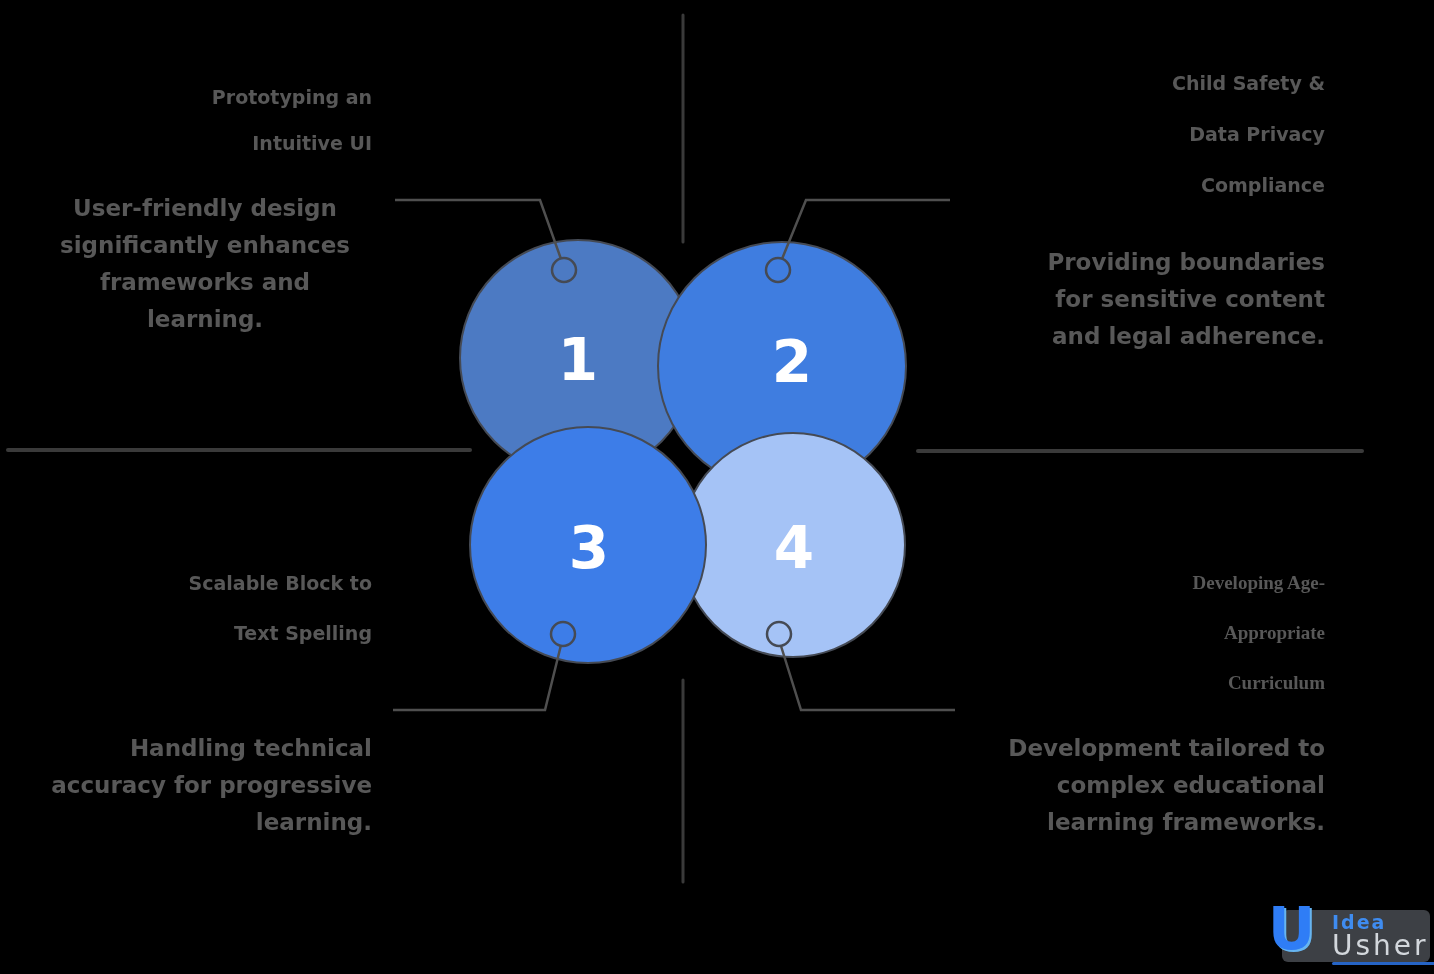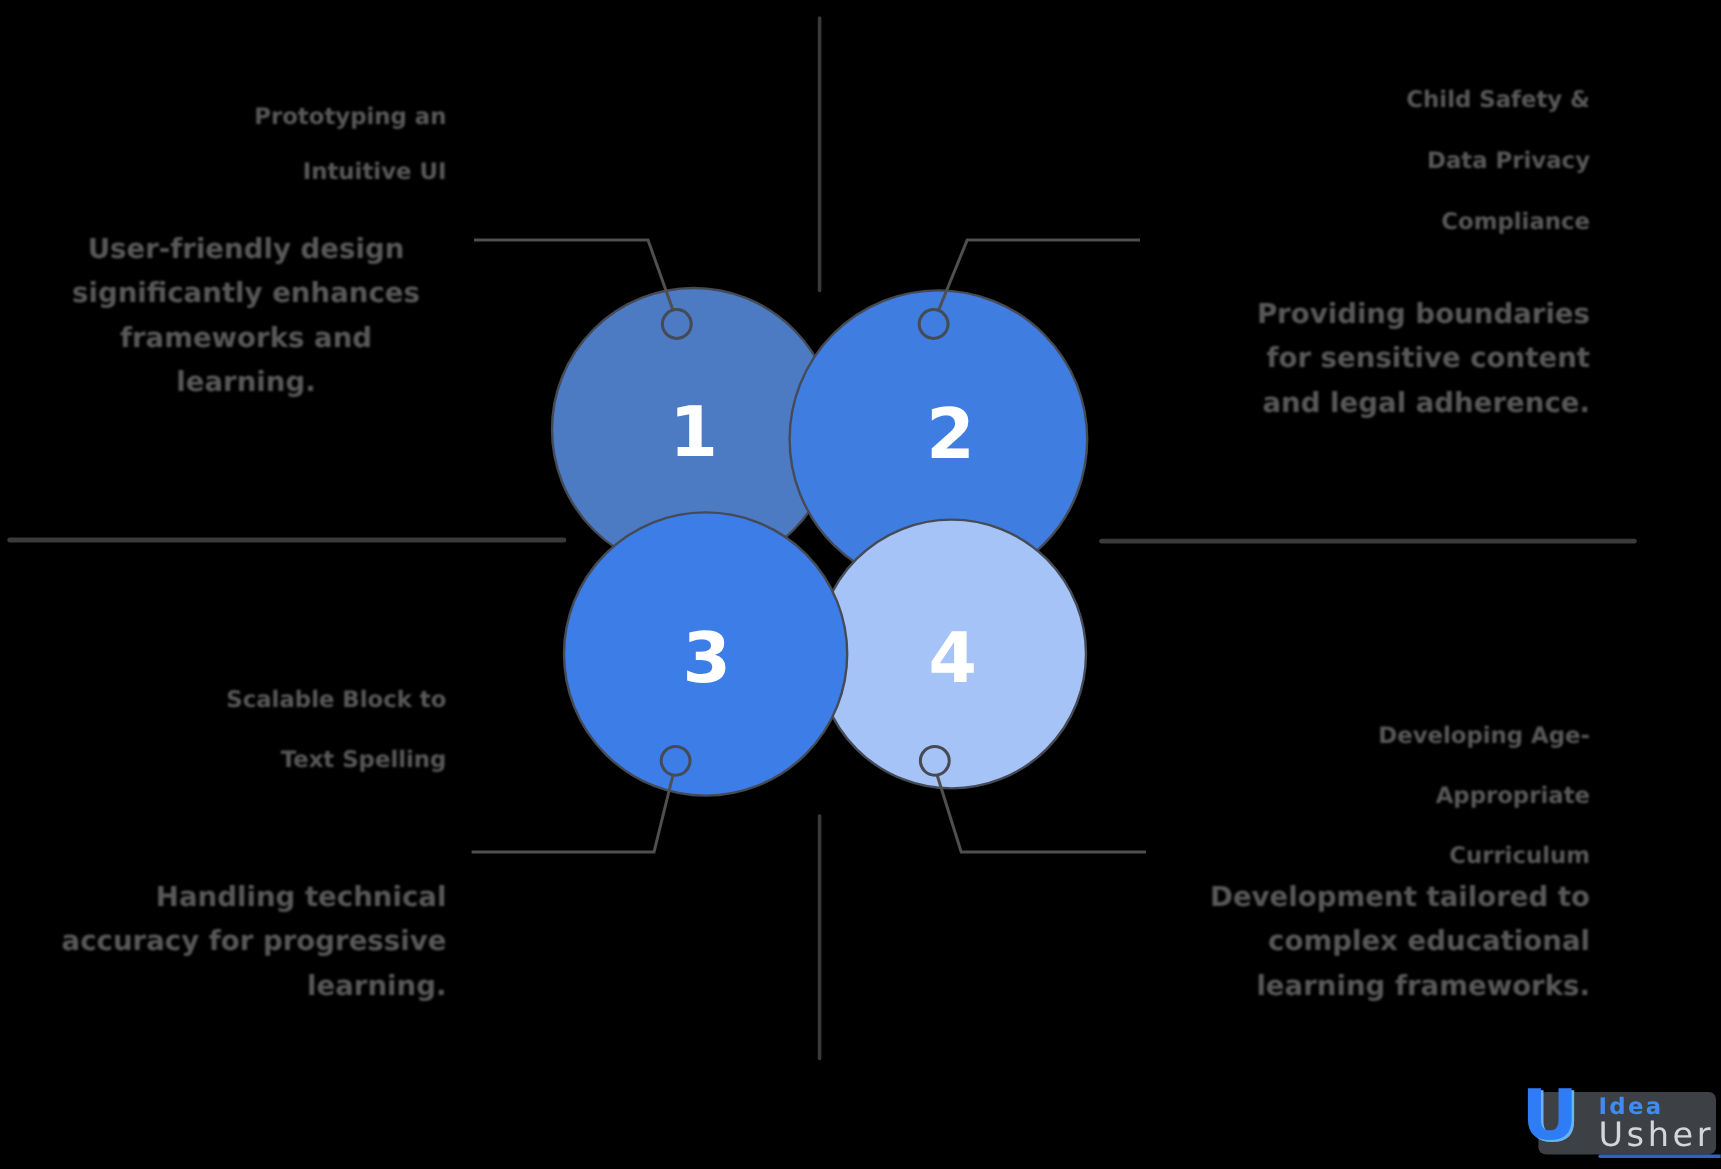--- a/index.html
+++ b/index.html
@@ -114,21 +114,21 @@
   <div class="qtext q-heading align-r lh50" style="left:40px;top:558px;width:332px;">
     <div>Scalable Block to</div>
     <div>Text Spelling</div>
   </div>
   <div class="qtext q-body align-r lh37" style="left:30px;top:730px;width:342px;">
     <div>Handling technical</div>
     <div>accuracy for progressive</div>
     <div>learning.</div>
   </div>
 
-  <div class="qtext q-heading align-l lh50" style="left:985px;top:588px;width:340px;">
+  <div class="qtext q-heading align-l lh50" style="left:985px;top:558px;width:340px;font-family:Liberation Serif, serif;">
     <div>Developing Age-</div>
     <div>Appropriate</div>
     <div>Curriculum</div>
   </div>
   <div class="qtext q-body align-l lh37" style="left:985px;top:730px;width:340px;">
     <div>Development tailored to</div>
     <div>complex educational</div>
     <div>learning frameworks.</div>
   </div>
 

